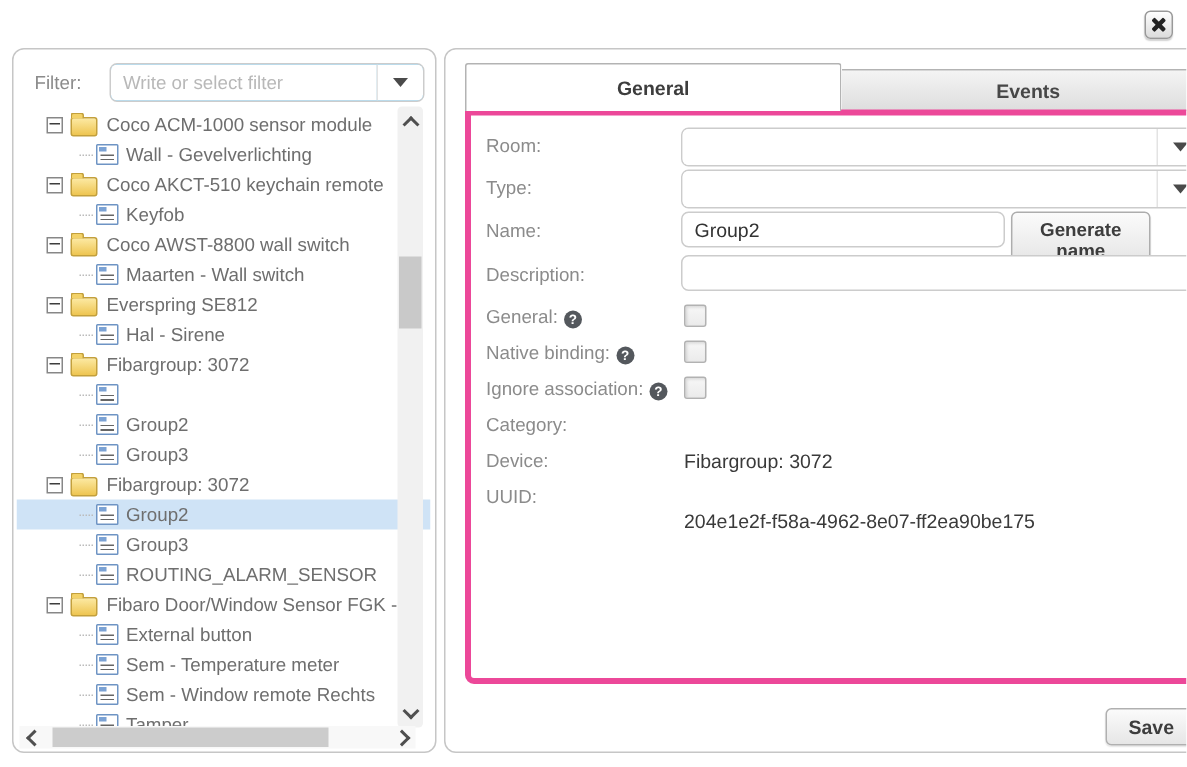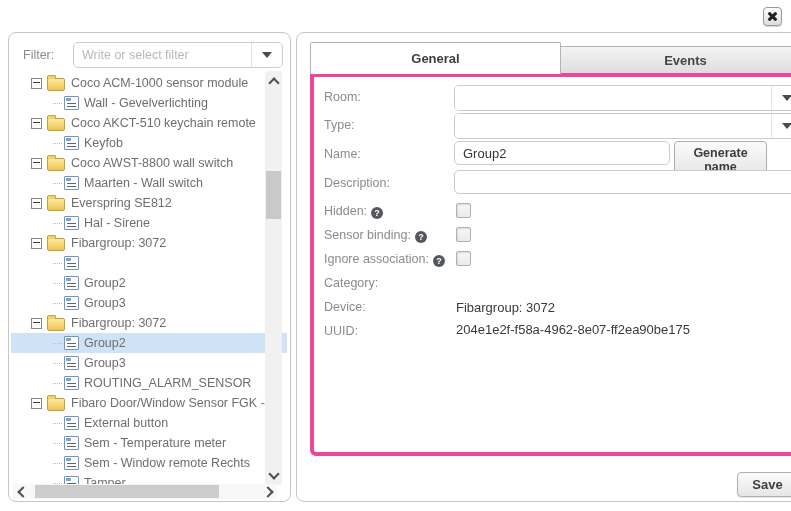--- a/index.html
+++ b/index.html
@@ -273,34 +273,34 @@
         </div>
       </div>
 
       <div class="frm-label" style="top:70px;">Name:</div>
       <input class="text-input" style="left: 140px; top: 64px; width: 198px;" type="text" value="Group2">
       <button class="gen-btn">Generate name</button>
 
       <div class="frm-label" style="top:99px;">Description:</div>
       <input class="text-input" style="left: 140px; top: 93px; right: 4px;" type="text" value="">
 
-      <div class="frm-label" style="top:127px;"><span>Hidden:</span><span class="help">?</span></div>
+      <div class="frm-label" style="top:127px;"><span>General:</span><span class="help">?</span></div>
       <div class="check" style="top:126px;"></div>
 
-      <div class="frm-label" style="top:151px;"><span>Sensor binding:</span><span class="help">?</span></div>
+      <div class="frm-label" style="top:151px;"><span>Native binding:</span><span class="help">?</span></div>
       <div class="check" style="top:150px;"></div>
 
       <div class="frm-label" style="top:175px;"><span>Ignore association:</span><span class="help">?</span></div>
       <div class="check" style="top:174px;"></div>
 
       <div class="frm-label" style="top:199px;">Category:</div>
       <div class="value-text" style="top:199px;"></div>
 
       <div class="frm-label" style="top:223px;">Device:</div>
       <div class="value-text" style="top:223px;">Fibargroup: 3072</div>
 
       <div class="frm-label" style="top:247px;">UUID:</div>
-      <div class="value-text" style="top:245px;">204e1e2f-f58a-4962-8e07-ff2ea90be175</div>
+      <div class="value-text" style="top:263px;">204e1e2f-f58a-4962-8e07-ff2ea90be175</div>
     </div>
 
     <button class="save-btn">Save</button>
   </div>
 </div>
 
 </body></html>

